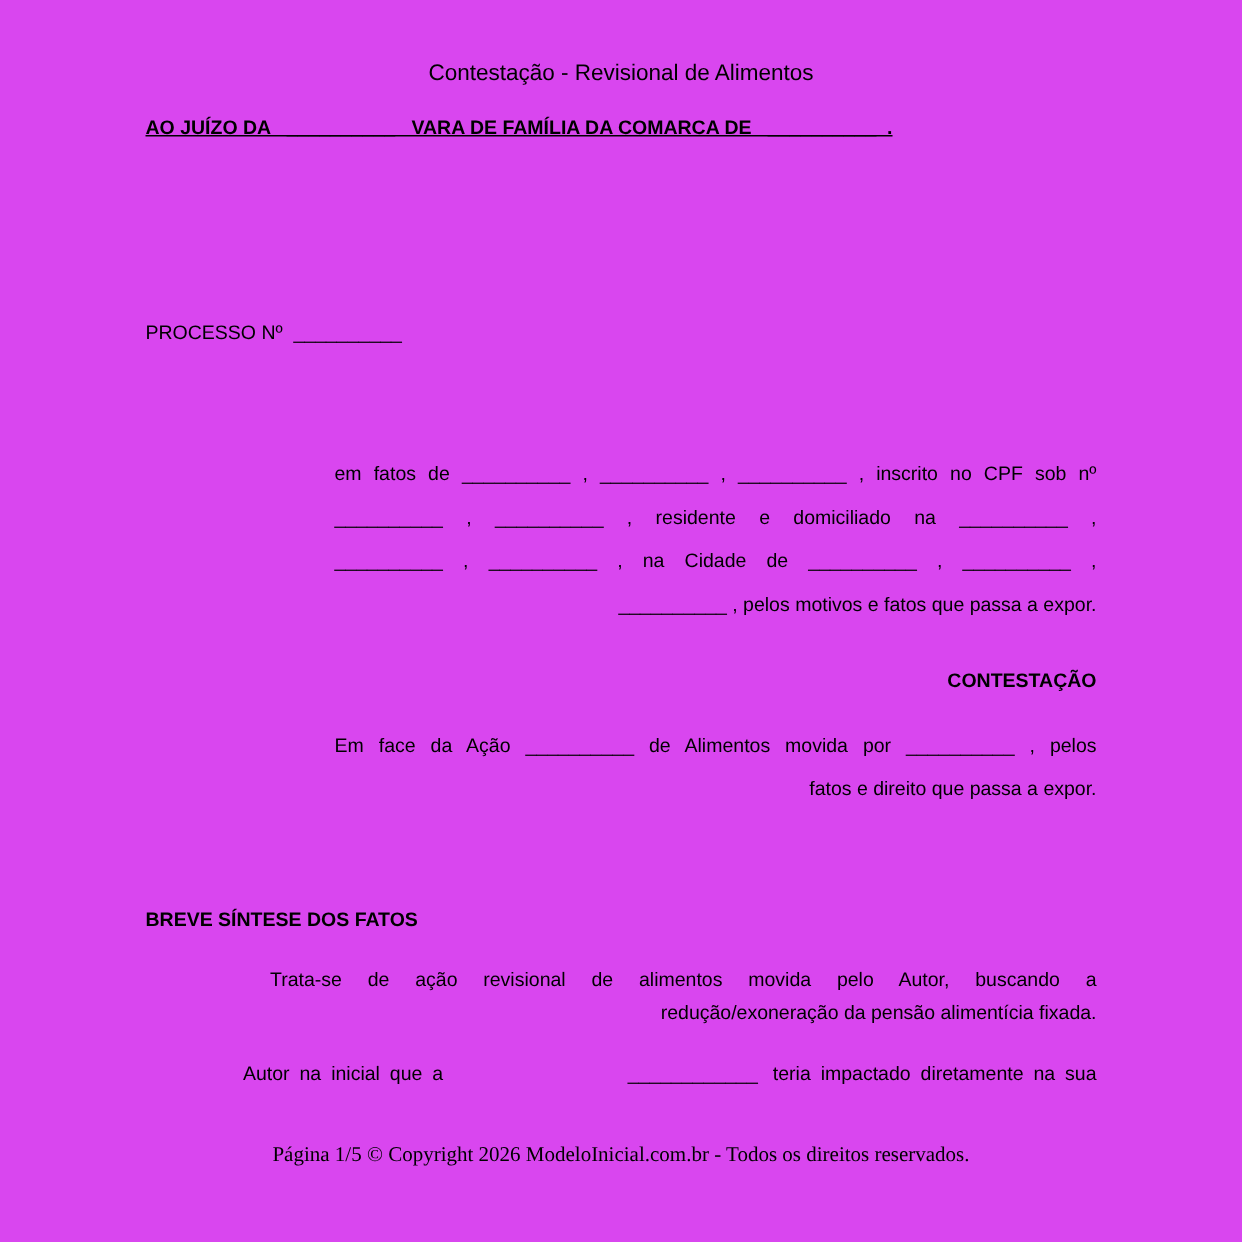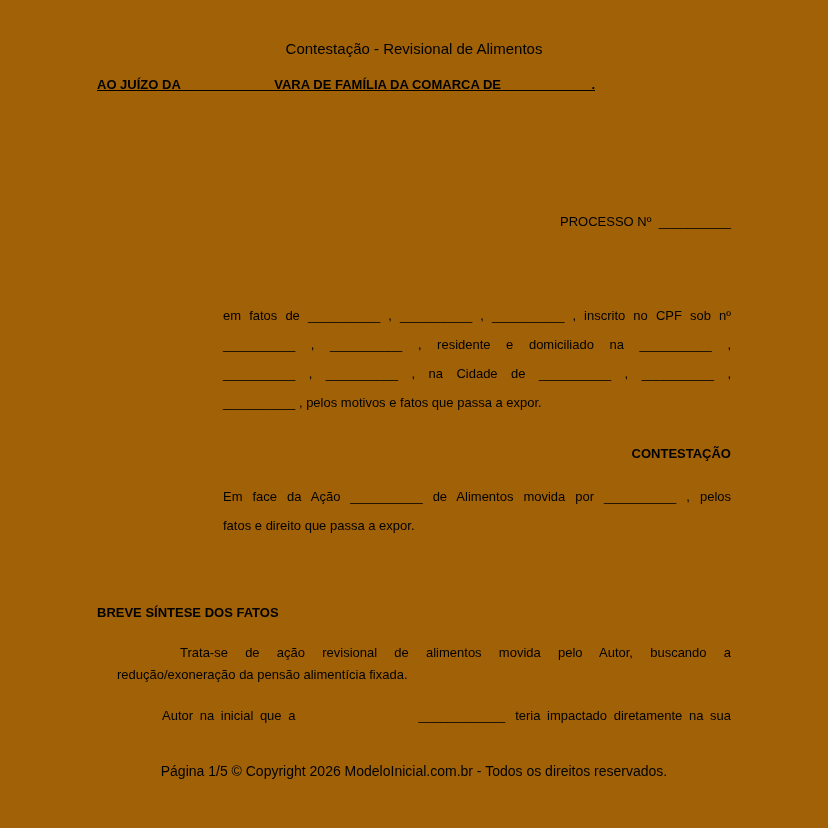--- a/index.html
+++ b/index.html
@@ -6,51 +6,50 @@
   html, body { background: #ffffff; }
   body {
     width: 828px; height: 828px;
     font-family: "Liberation Sans", "DejaVu Sans", sans-serif;
     color: #000000;
     position: relative;
     overflow: hidden;
   }
   .page {
     position: absolute; inset: 0;
-    background: #a16207;
+    background: #d946ef;
   }
   .doc-title {
     position: absolute; top: 40px; left: 0; width: 828px;
     text-align: center;
     font-size: 15px;
   }
   .addressing {
     position: absolute; top: 77px; left: 97px; width: 634px;
     font-size: 13px; font-weight: bold;
     white-space: nowrap;
     text-decoration: underline;
   }
   .processo {
     position: absolute; top: 214px; left: 97px; width: 634px;
     font-size: 13px;
     white-space: nowrap;
-    text-align: right;
   }
   .block {
     position: absolute; left: 223px; width: 508px;
     font-size: 13px;
   }
   .block .pline { line-height: 29px; height: 29px; }
   .just {
     text-align: justify;
     text-align-last: justify;
     -moz-text-align-last: justify;
     text-justify: inter-word;
   }
-  .left-line { text-align: left; }
+  .left-line { text-align: right; }
   .qualification { top: 301px; }
   .contestacao-heading {
     position: absolute; top: 446px; left: 223px; width: 508px;
     font-size: 13px; font-weight: bold; text-align: right;
   }
   .opening { top: 482px; }
   .facts-heading {
     position: absolute; top: 605px; left: 97px; width: 634px;
     font-size: 13px; font-weight: bold;
   }
@@ -66,20 +65,21 @@
     display: flex; align-items: baseline;
     white-space: nowrap;
   }
   .aduz-line .seg { word-spacing: 3px; }
   .aduz-line .gap { flex: 1; }
   .aduz-line .blank { margin-right: 10px; }
   .page-footer {
     position: absolute; top: 763px; left: 0; width: 828px;
     text-align: center;
     font-size: 14px;
+    font-family: Liberation Serif, serif;
   }
 </style>
 </head>
 <body>
 
 <div class="page">
 
   <div class="doc-title">Contestação - Revisional de Alimentos</div>
 
   <div class="addressing">AO JUÍZO DA &nbsp;&nbsp;__________&nbsp;&nbsp; VARA DE FAMÍLIA DA COMARCA DE &nbsp;&nbsp;__________&nbsp; .</div>

